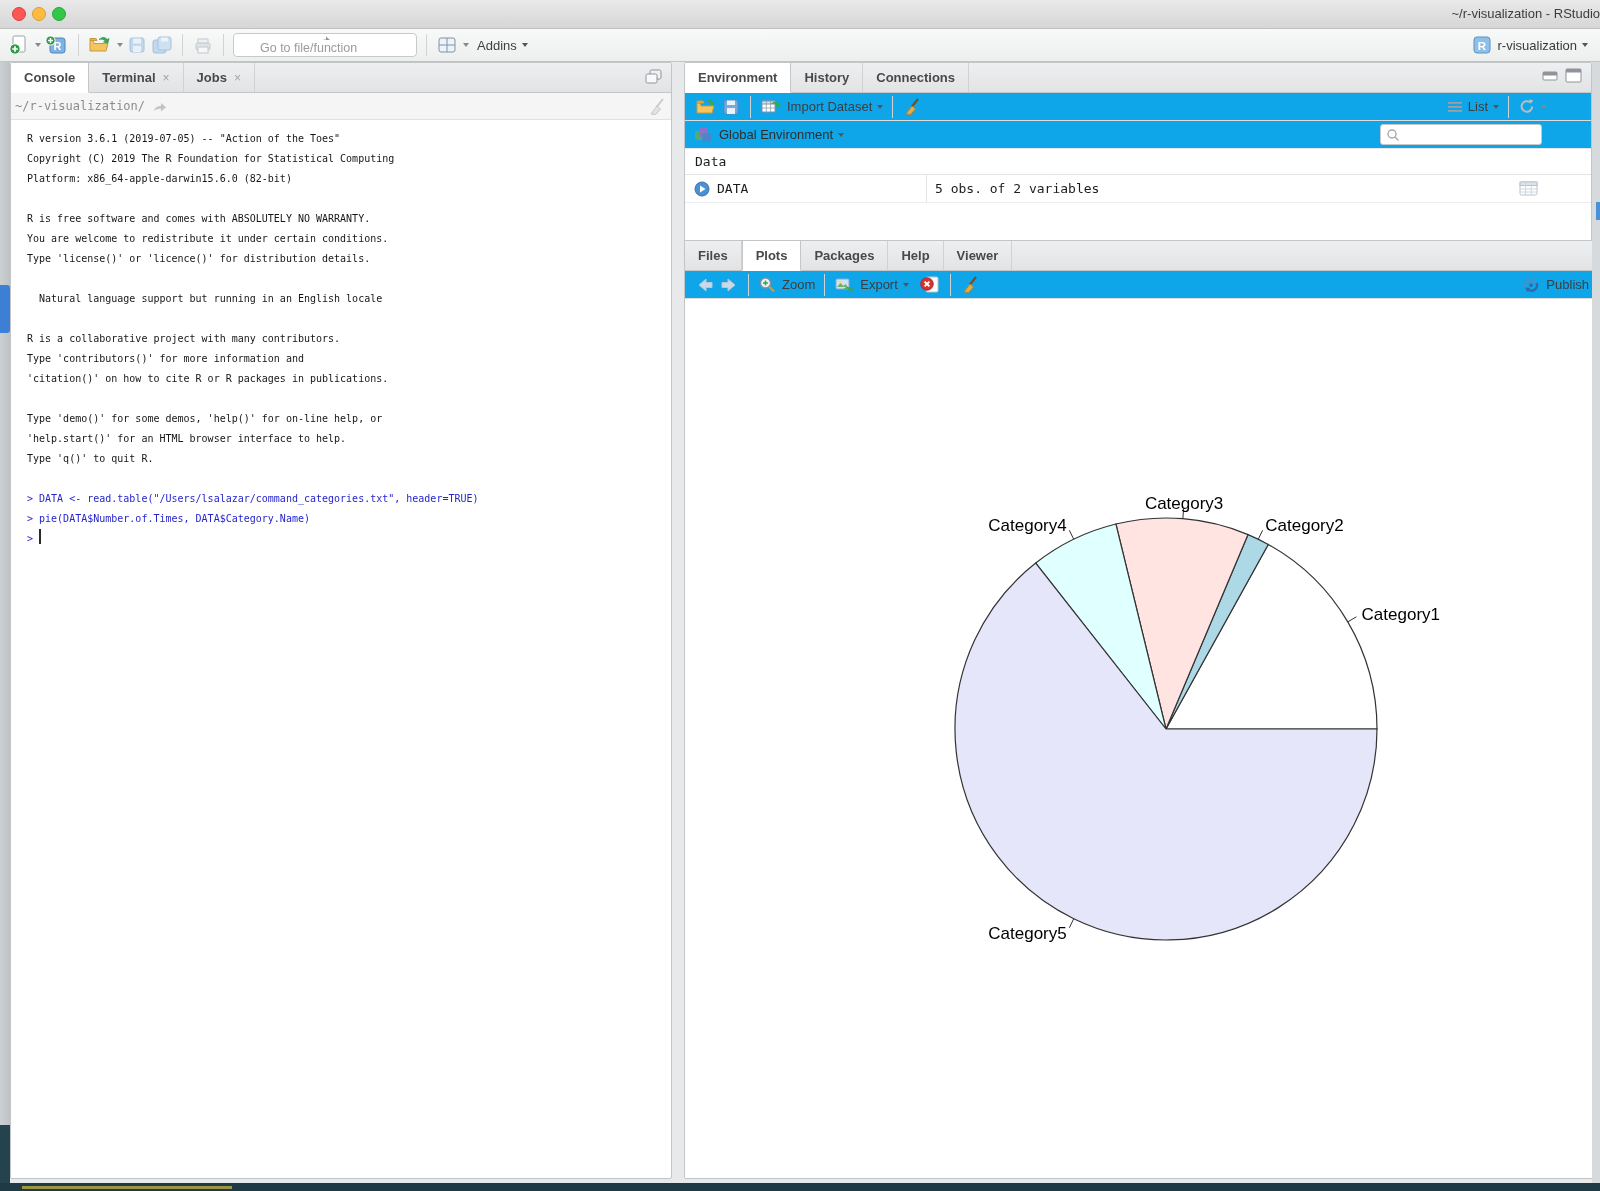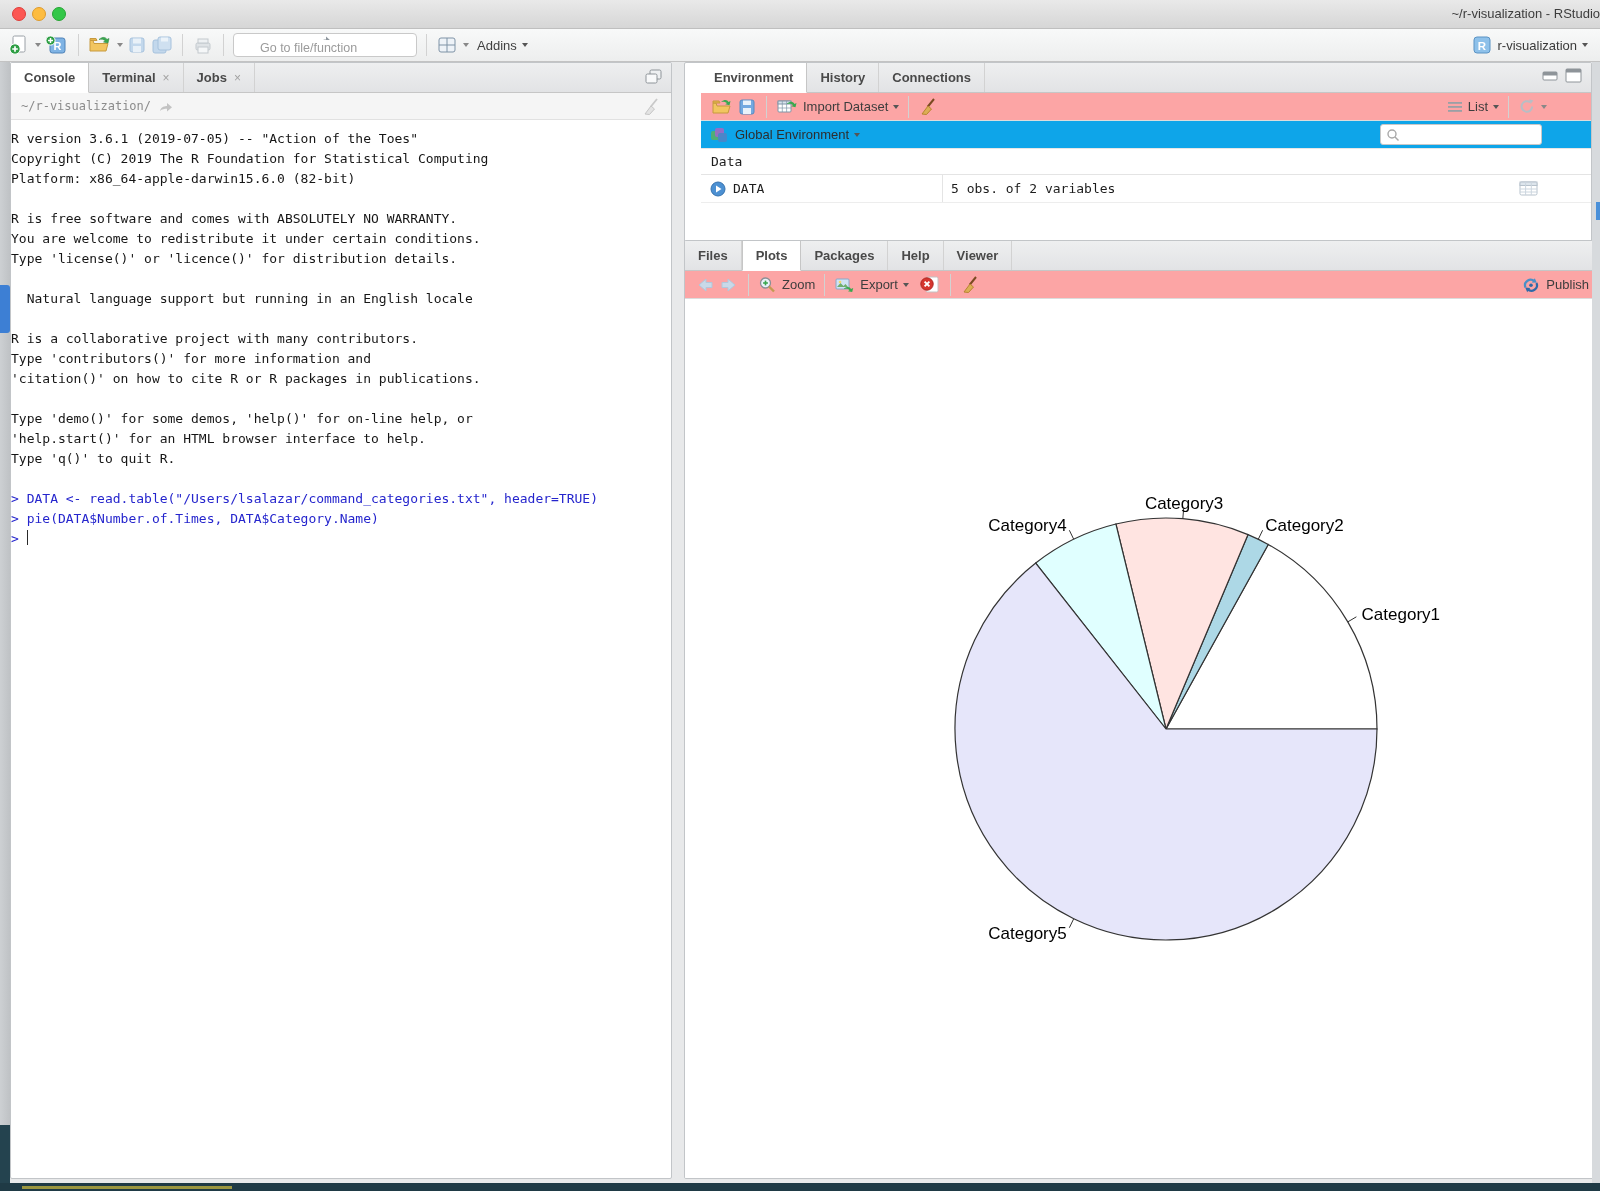--- a/index.html
+++ b/index.html
@@ -34,40 +34,40 @@
   .goto-box input{border:none;outline:none;font-size:12.5px;color:#444;width:130px;background:transparent;
     font-family:"Liberation Sans",sans-serif;}
   .goto-box input::placeholder{color:#9b9b9b;}
   .tb-label{font-size:13px;color:#3f3f3f;margin-left:4px;}
   .proj-cluster{margin-left:auto;display:flex;align-items:center;}
   .proj-label{font-size:13px;color:#3a3a3a;margin-left:6px;}
   
   .pane{position:absolute;background:#fff;border:1px solid #c2c5c8;border-radius:2px;
     box-sizing:border-box;overflow:hidden;}
   #console-pane{left:10px;top:62px;width:662px;height:1117px;}
-  #env-pane{left:684px;top:62px;width:908px;height:218px;padding-left:16px;}
+  #env-pane{left:684px;top:62px;width:908px;height:218px;}
   #plots-pane{left:684px;top:240px;width:1000px;height:939px;}
   .tabbar{height:29px;background:linear-gradient(#eeeff0,#e2e3e5);border-bottom:1px solid #c6c6c6;
     display:flex;align-items:stretch;position:relative;}
   .tab{display:flex;align-items:center;padding:0 13px;font-size:13px;font-weight:600;color:#494949;
     border-right:1px solid #d2d2d2;}
   .tab.active{background:#fff;border-right:1px solid #c6c6c6;border-left:1px solid #c6c6c6;
     margin-bottom:-1px;border-bottom:1px solid #fff;}
   .tab.active:first-child{border-left:none;}
   .tab-close{margin-left:7px;color:#a2a2a2;font-weight:400;font-size:12px;line-height:1;}
   .tab-close::before{content:'\00d7';}
   .pane-btns{position:absolute;right:8px;top:5px;display:flex;align-items:center;gap:6px;}
-  .pane-toolbar{height:27px;background:#fca5a5;border-bottom:1px solid #dcdcdc;display:flex;
+  .pane-toolbar{height:27px;background:#0ea5e9;border-bottom:1px solid #dcdcdc;display:flex;
     align-items:center;padding:0 8px;font-size:13px;color:#3d3d3d;}
   .pt-group{display:flex;align-items:center;margin:0 2px;}
   .pt-label{margin-left:5px;}
   
   .console-path{height:26px;background:#f5f5f5;border-bottom:1px solid #e1e1e1;display:flex;
-    align-items:center;padding:0 10px;font-family:"DejaVu Sans Mono",monospace;font-size:12px;color:#8c8c8c;}
-  .console-body{padding:9px 0;font-family:"DejaVu Sans Mono",monospace;font-size:13px;
+    align-items:center;padding:0 4px;font-family:"DejaVu Sans Mono",monospace;font-size:12px;color:#8c8c8c;}
+  .console-body{padding:9px 16px;font-family:"DejaVu Sans Mono",monospace;font-size:10px;
     line-height:20px;color:#161616;}
   .console-line{white-space:pre;}
   .console-line.input,.console-line.prompt{color:#2525cd;}
   .cursor{display:inline-block;width:1.5px;height:15px;background:#2a2a2a;vertical-align:-2px;}
   
   .scope-row{height:27px;border-bottom:1px solid #e6e6e6;display:flex;align-items:center;
     padding:0 9px;font-size:13px;color:#2e2e2e;background:#0ea5e9;}
   .env-search{margin-left:auto;margin-right:40px;width:150px;height:19px;border:1px solid #c8c8c8;
     border-radius:3px;background:#fff;display:flex;align-items:center;padding:0 5px;}
   .env-search input{border:none;outline:none;width:120px;font-size:12px;background:transparent;}

